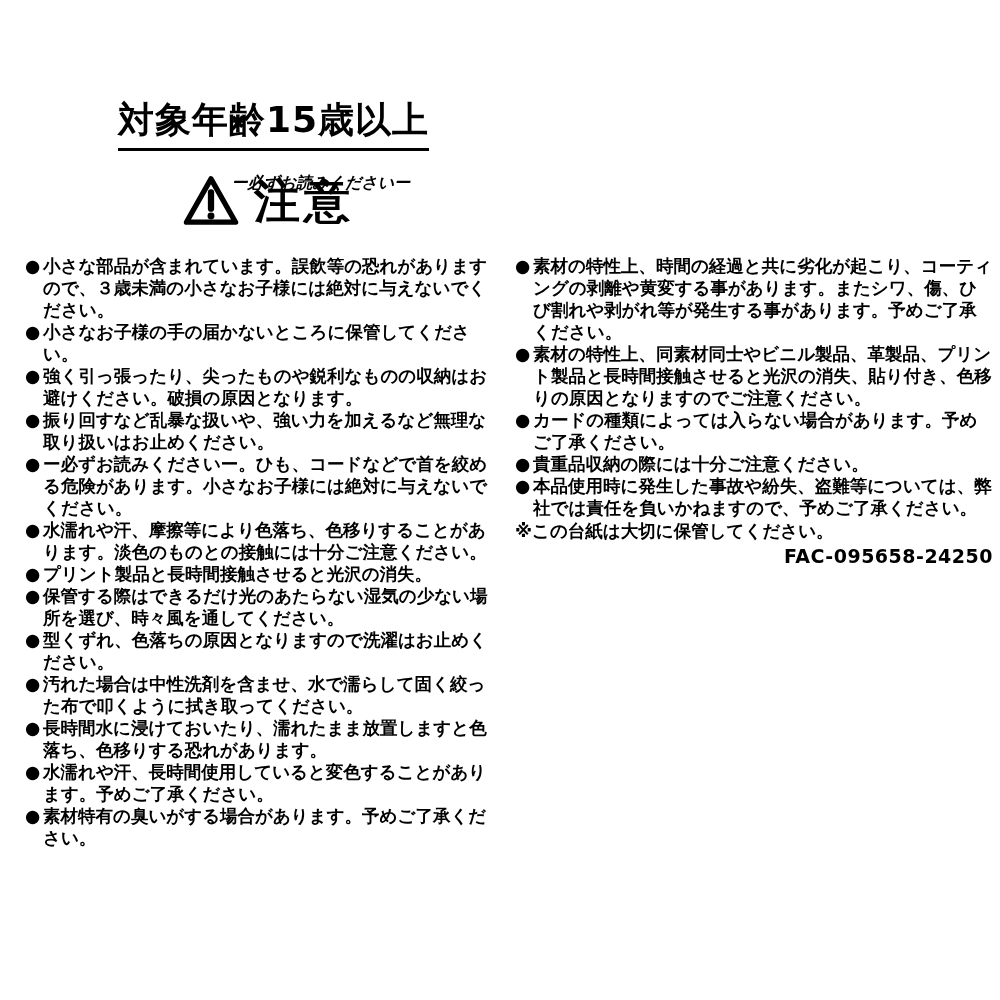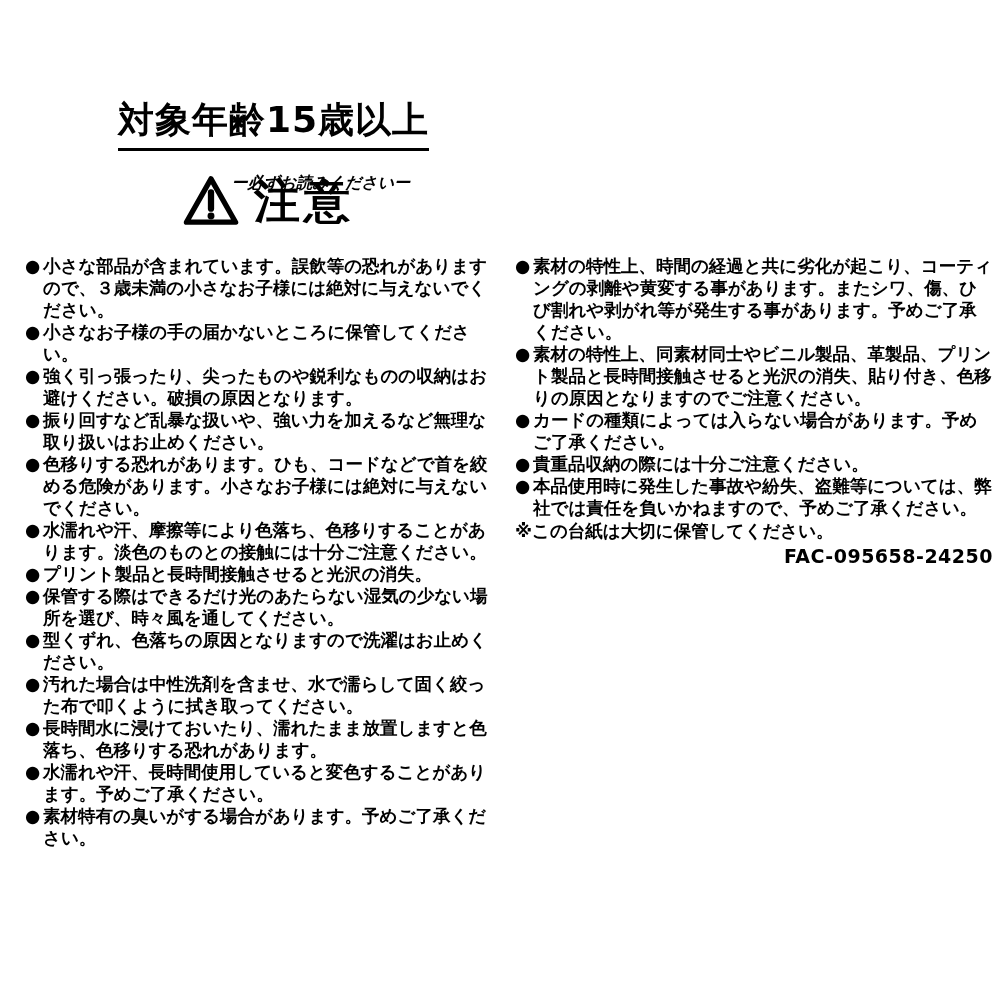--- a/index.html
+++ b/index.html
@@ -140,21 +140,21 @@
             <span class="item-text">強く引っ張ったり、尖ったものや鋭利なものの収納はお避けください。破損の原因となります。</span>
           </li>
 
           <li>
             <span class="marker">●</span>
             <span class="item-text">振り回すなど乱暴な扱いや、強い力を加えるなど無理な取り扱いはお止めください。</span>
           </li>
 
           <li>
             <span class="marker">●</span>
-            <span class="item-text">色移りする恐れがあります。ひも、コードなどで首を絞める危険があります。小さなお子様には絶対に与えないでください。</span>
+            <span class="item-text">ー必ずお読みくださいー。ひも、コードなどで首を絞める危険があります。小さなお子様には絶対に与えないでください。</span>
           </li>
 
           <li>
             <span class="marker">●</span>
             <span class="item-text">水濡れや汗、摩擦等により色落ち、色移りすることがあります。淡色のものとの接触には十分ご注意ください。</span>
           </li>
 
           <li>
             <span class="marker">●</span>
             <span class="item-text">プリント製品と長時間接触させると光沢の消失。</span>

